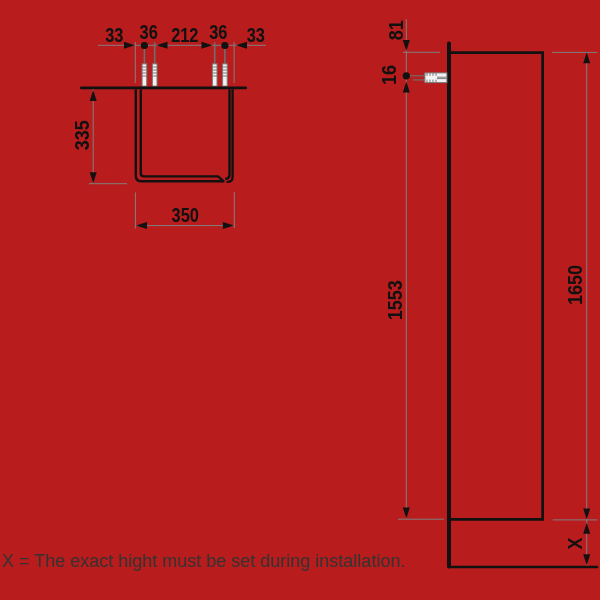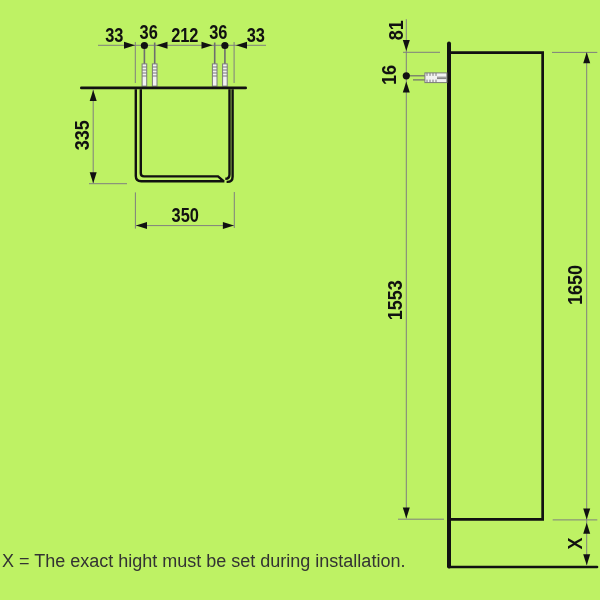--- a/index.html
+++ b/index.html
@@ -1,16 +1,16 @@
 <!DOCTYPE html>
 <html><head>
 <meta charset="utf-8">
 <style>
   html,body{margin:0;padding:0;background:#ffffff;}
-  #page{width:600px;height:600px;position:relative;background:#bef264;}
+  #page{width:600px;height:600px;position:relative;background:#b91c1c;}
   svg{display:block;}
   .dim{font-family:"Liberation Sans",sans-serif;font-weight:bold;font-size:20.5px;fill:#111111;}
   .note{font-family:"Liberation Sans",sans-serif;font-size:18px;fill:#333333;}
 </style>
 </head>
 <body>
 <div id="page">
 <svg width="600" height="600" viewBox="0 0 600 600">
 
   <line x1="98" y1="45.3" x2="266" y2="45.3" stroke="#7f7f7f" stroke-width="1"></line>

